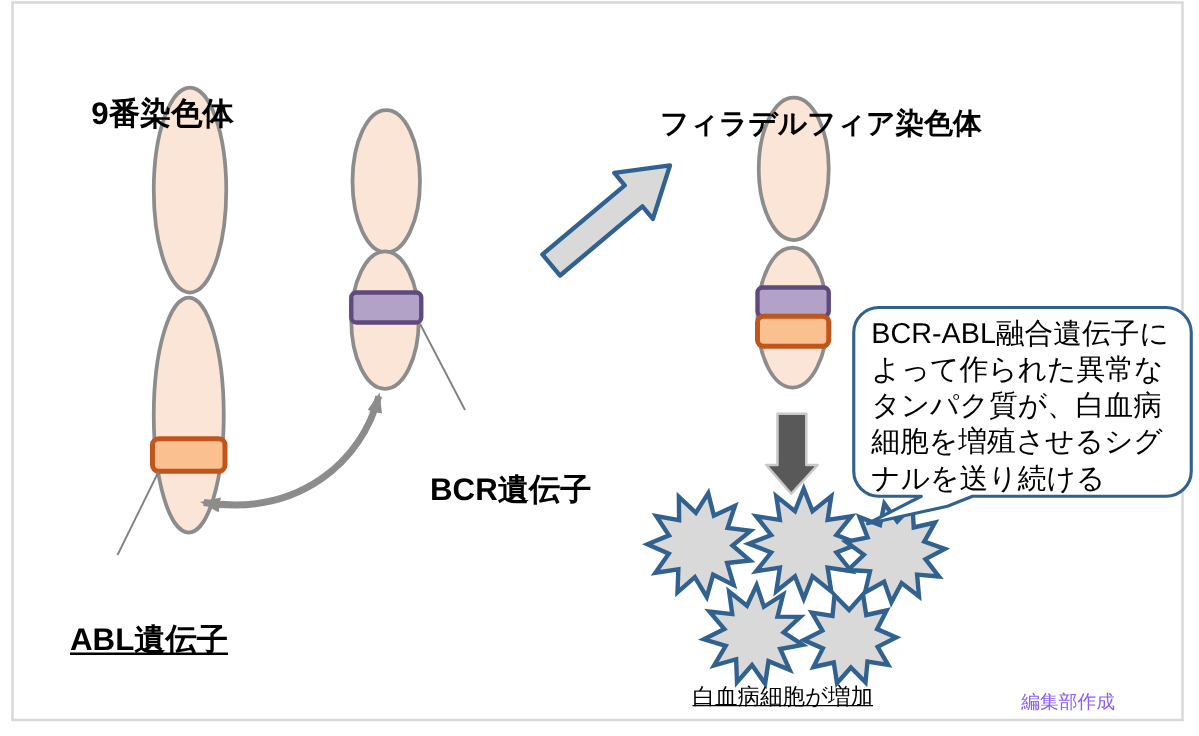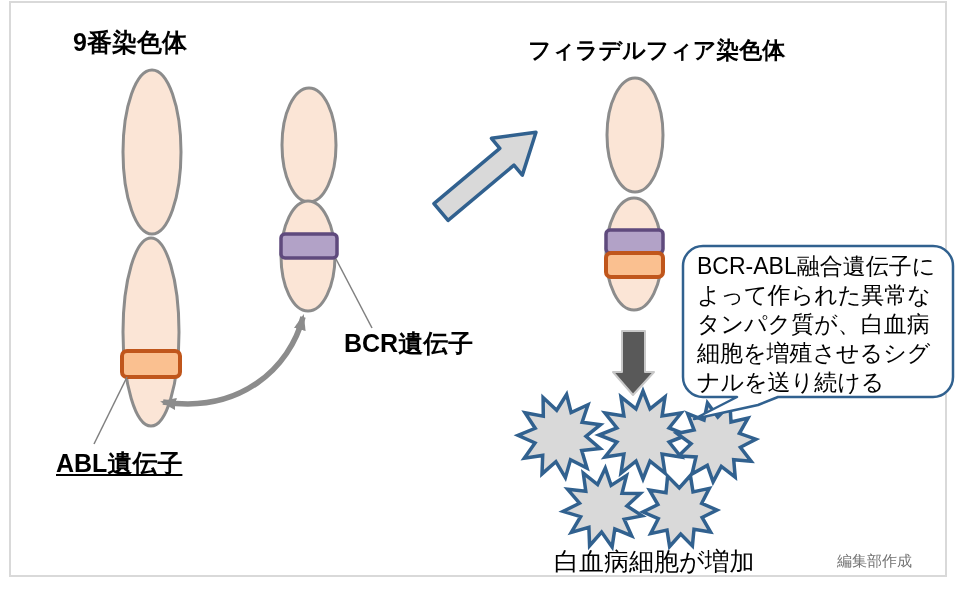--- a/index.html
+++ b/index.html
@@ -6,31 +6,31 @@
   .canvas{
     position:relative;
     width:959px;height:589px;
     background:#fff;
     font-family:"Liberation Sans","DejaVu Sans",sans-serif;
     color:#000;
     overflow:hidden;
   }
   .canvas svg{position:absolute;left:0;top:0;}
   .lbl{position:absolute;white-space:nowrap;}
-  .bold{font-weight:bold;}
+  .bold{font-weight:bold;margin-top:48px;}
   .t-chr9      {left:73px;  top:26px;  font-size:25px;}
   .t-chr22     {left:253px; top:30px;  font-size:25px;}
   .t-phil      {left:528px; top:35px;  font-size:23px;}
   .t-bcrabl    {left:670px; top:187px; font-size:25px;}
   .t-bcr       {left:344px; top:327px; font-size:25px;}
   .t-abl       {left:56px;  top:447px; font-size:25px;text-decoration:underline;}
   .t-note      {left:212px; top:420px; font-size:26px; line-height:30px; white-space:pre-line;}
   .t-callout   {left:697px; top:252px; font-size:23px; line-height:29px; white-space:pre-line;}
-  .t-leuk      {left:554px; top:545px; font-size:25px;}
-  .t-credit    {left:837px; top:552px; font-size:15px; color:#737373;}
+  .t-leuk      {left:554px; top:545px; font-size:18px;text-decoration:underline;}
+  .t-credit    {left:817px; top:552px; font-size:15px; color:#8b5cf6;}
 </style>
 </head>
 <body>
 
 <div class="canvas">
 
   <svg width="959" height="589" viewBox="0 0 959 589">
     <defs>
       <marker id="ah" markerUnits="userSpaceOnUse" markerWidth="20" markerHeight="16" refX="13" refY="6" orient="auto-start-reverse">
         <path d="M0,0 L16,6 L0,12 Z" fill="#8C8C8C"></path>

